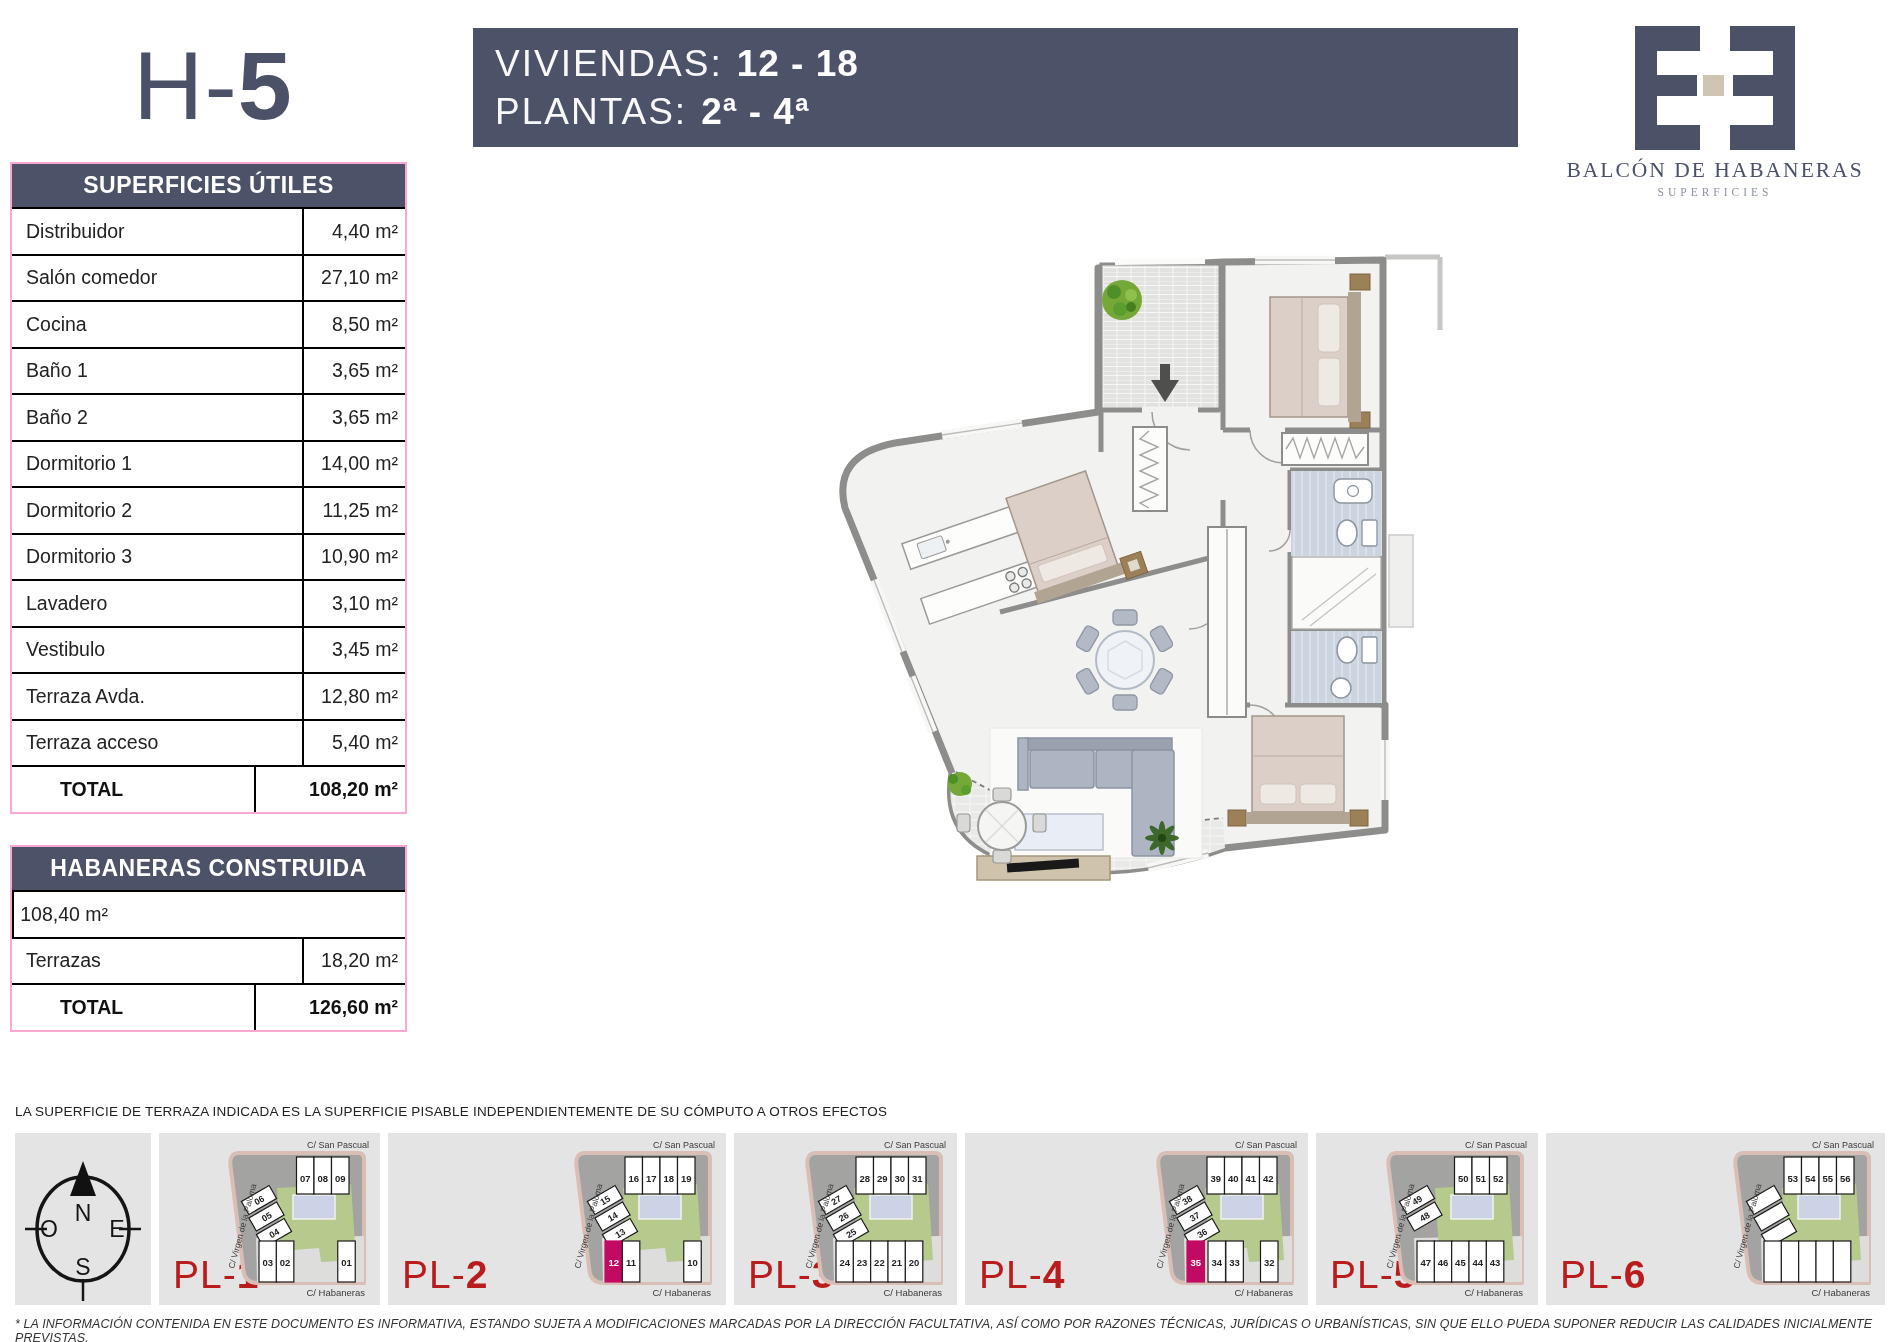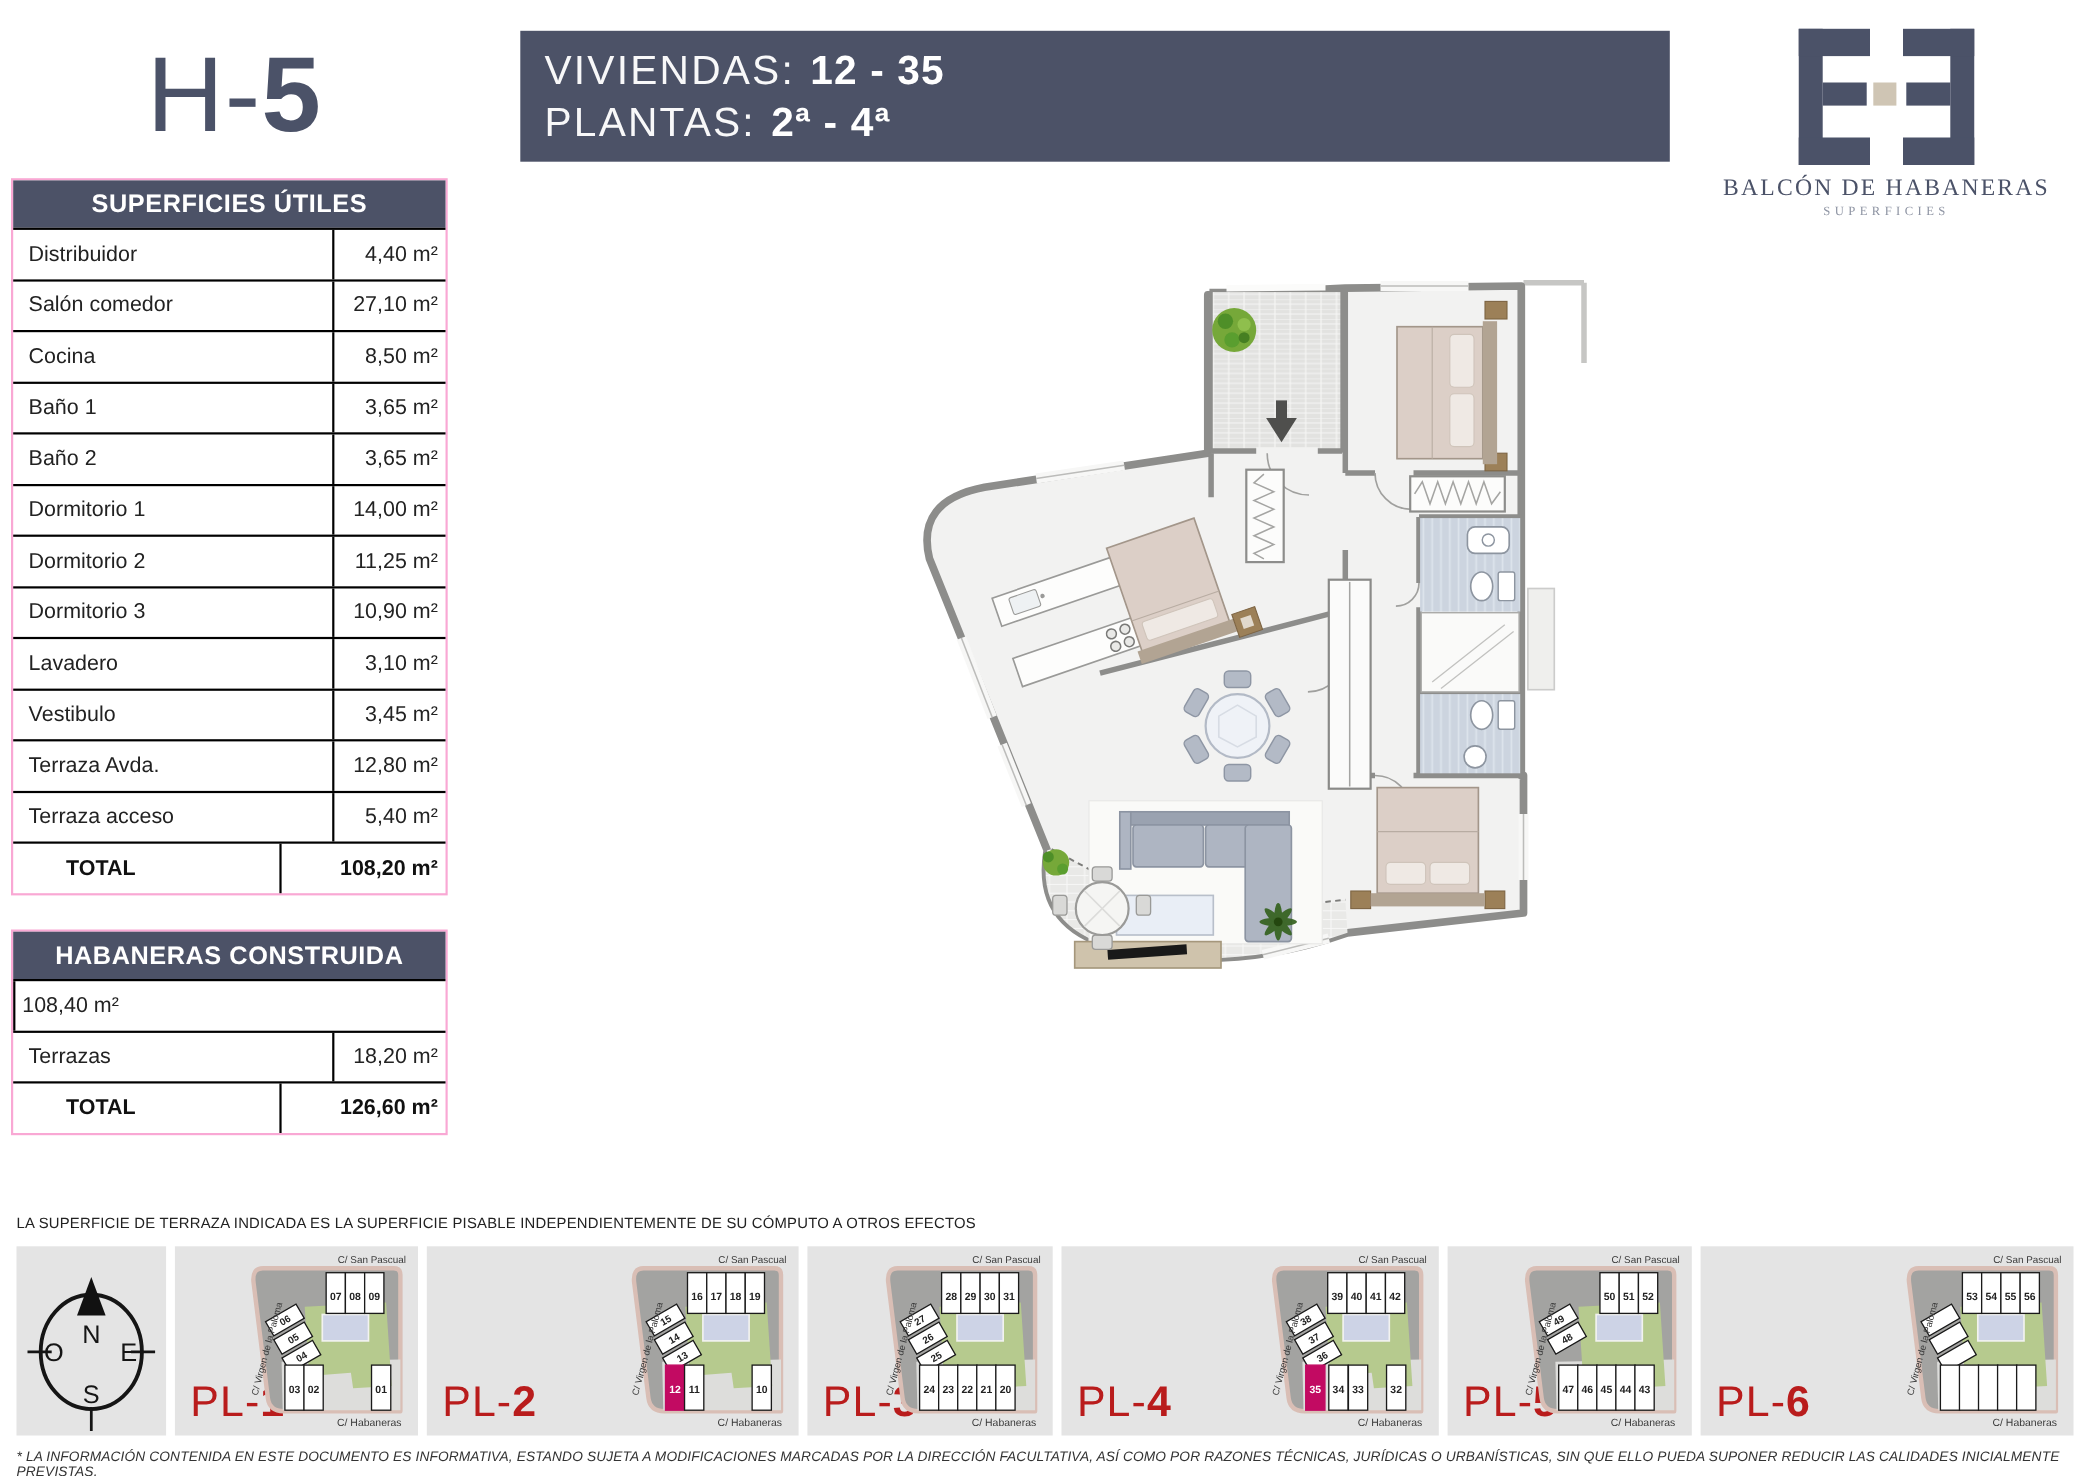--- a/index.html
+++ b/index.html
@@ -53,21 +53,21 @@
 </style>
 </head>
 <body>
 
 <div id="unit-title" class="abs">
   <span class="thin">H-</span><span class="fat">5</span>
 </div>
 
 <div id="banner" class="abs">
   <div class="banner-line">
-    <span class="lbl">VIVIENDAS:</span><span class="val">12 - 35</span>
+    <span class="lbl">VIVIENDAS:</span><span class="val">12 - 18</span>
   </div>
   <div class="banner-line">
     <span class="lbl">PLANTAS:</span><span class="val">2ª - 4ª</span>
   </div>
 </div>
 
 <div id="logo" class="abs">
   <svg id="logo-mark" width="160" height="124" viewBox="0 0 160 124">
     <g fill="#4b5268">
       <rect x="0" y="0" width="22" height="124"></rect>

